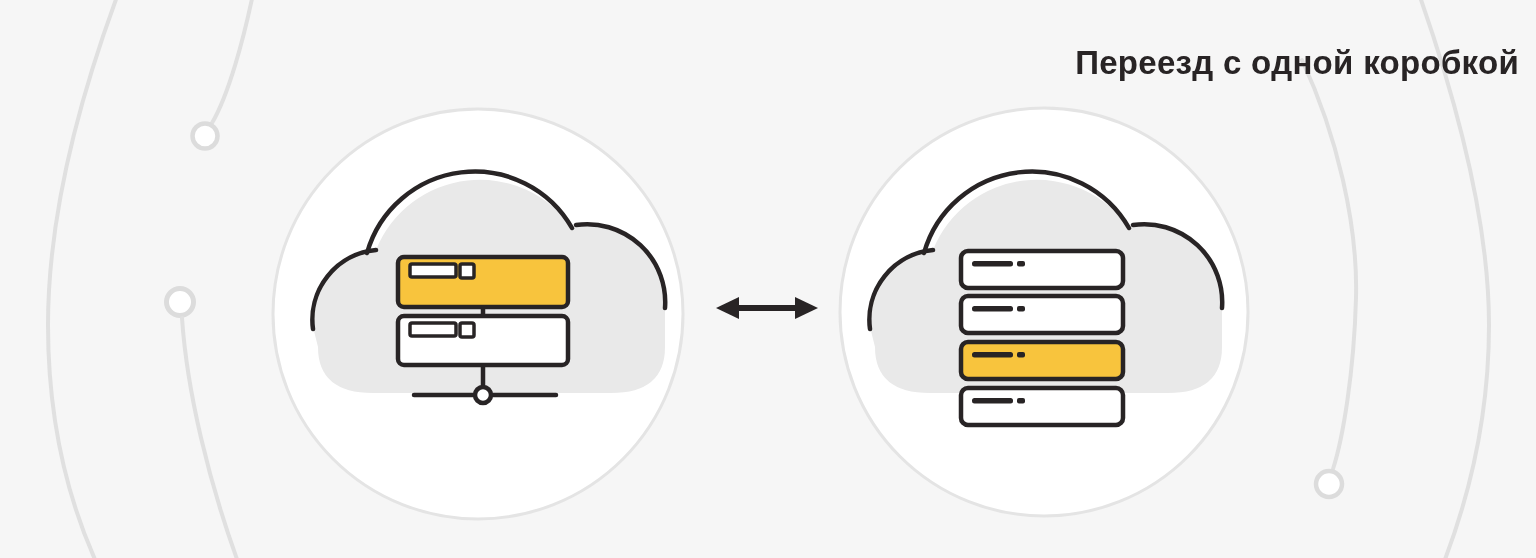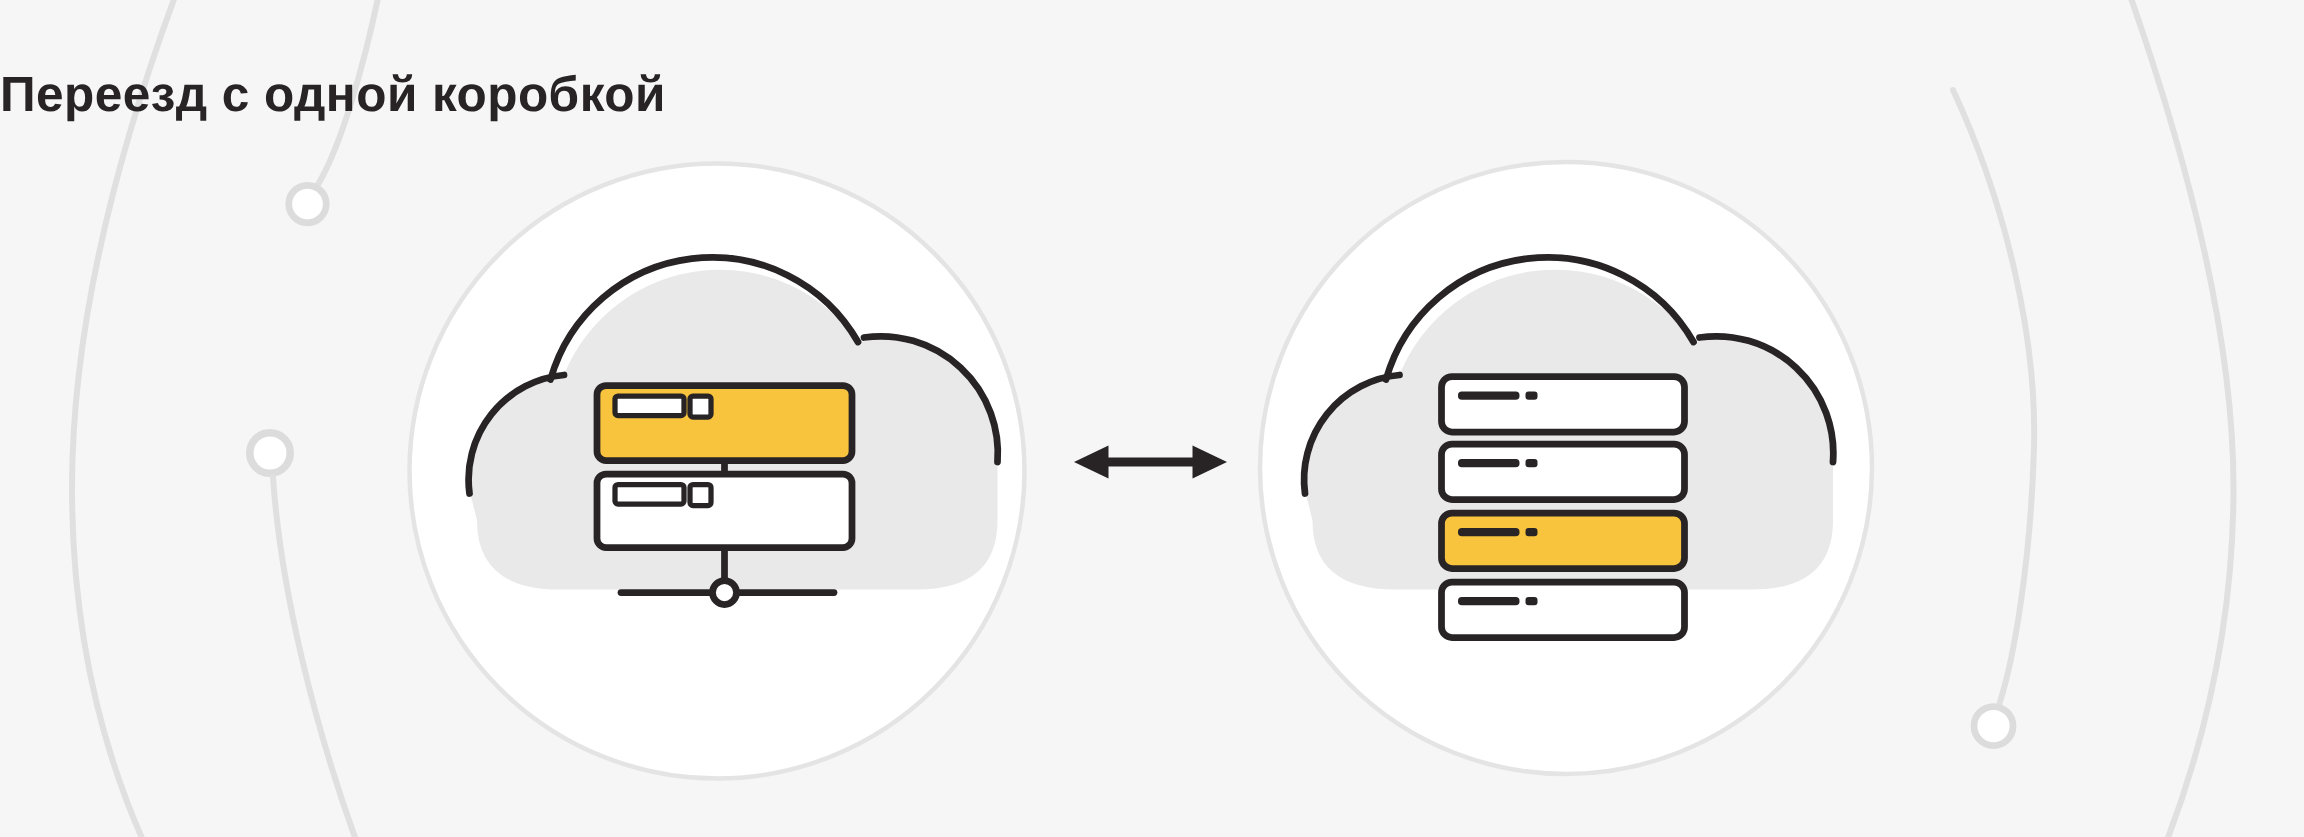--- a/index.html
+++ b/index.html
@@ -5,22 +5,22 @@
   html,body{margin:0;padding:0;background:#f6f6f6;}
   .canvas{
     position:relative;
     width:1536px;height:558px;
     background:#f6f6f6;
     overflow:hidden;
     font-family:"Liberation Sans", sans-serif;
   }
   .title{
     position:absolute;
-    top:45px;left:0;right:0;
-    text-align:left;
+    top:45px;left:0;right:17px;
+    text-align:right;
     font-size:33px;
     line-height:36px;
     font-weight:700;
     color:#282425;
     letter-spacing:0.3px;
   }
   .scene{
     position:absolute;
     top:0;left:0;
   }

